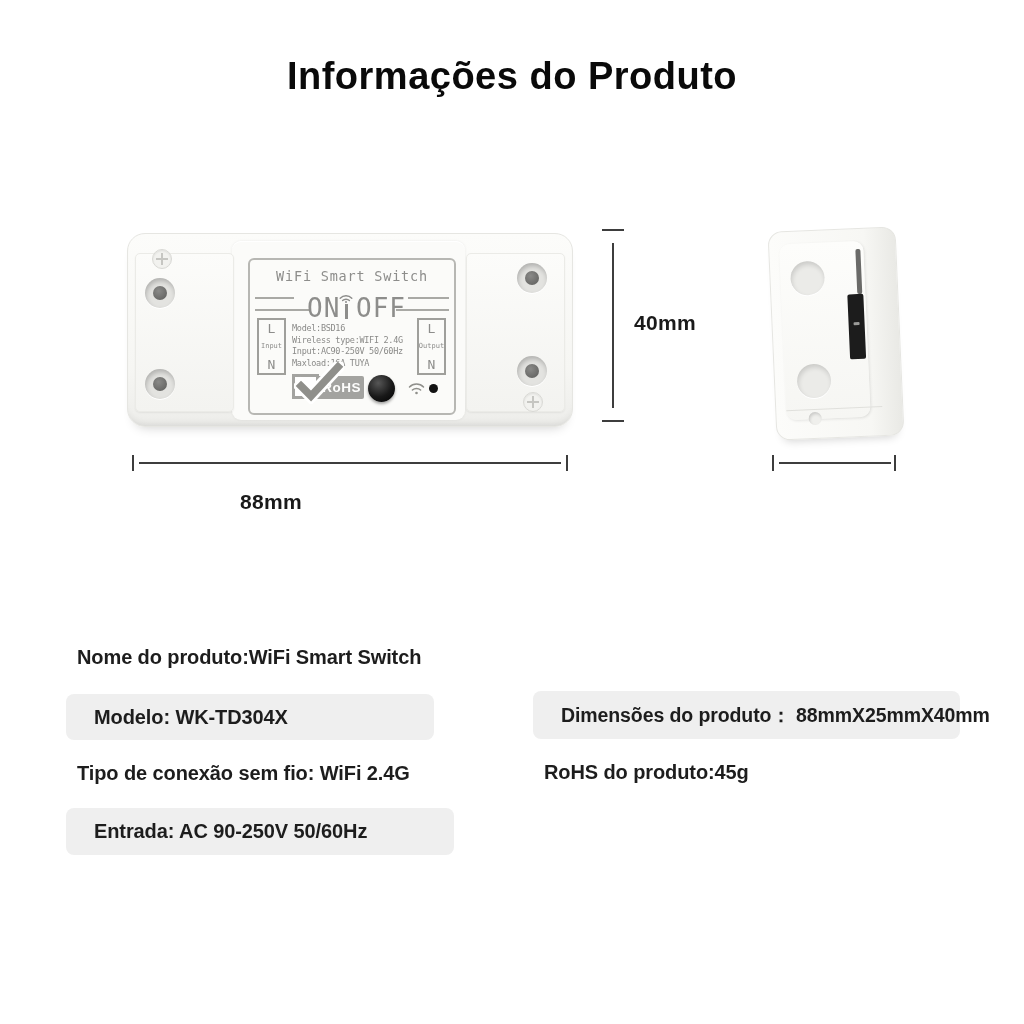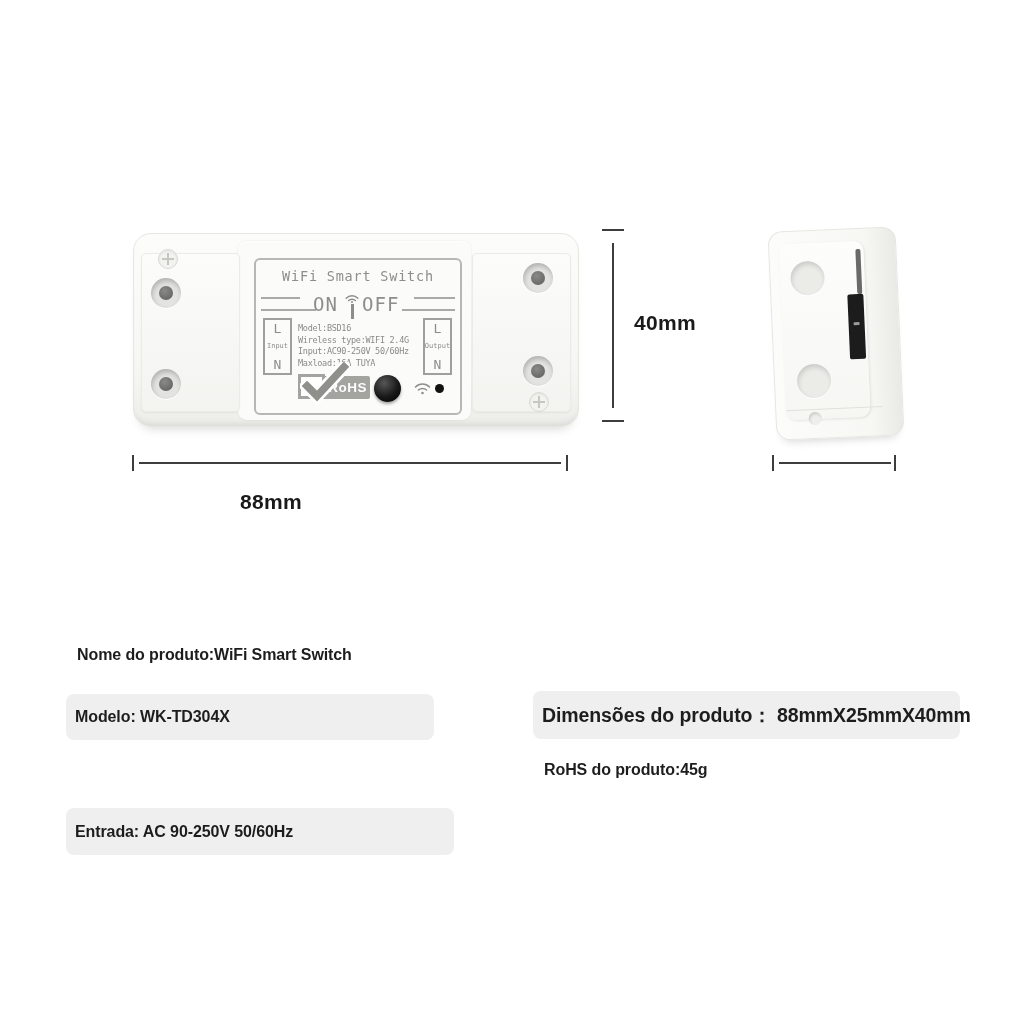--- a/index.html
+++ b/index.html
@@ -4,21 +4,21 @@
 <style>
   html,body{margin:0;padding:0;background:#ffffff;}
   .canvas{position:relative;width:1024px;height:1024px;background:#ffffff;overflow:hidden;
           font-family:"Liberation Sans",sans-serif;color:#1d1d1d;}
 
   
   .page-title{position:absolute;top:30px;left:0;width:1024px;text-align:center;
               font-size:38px;font-weight:bold;letter-spacing:.5px;color:#0a0a0a;}
 
   
-  .device-front{position:absolute;left:133px;top:233px;width:444px;height:192px;
+  .device-front{position:absolute;left:127px;top:233px;width:444px;height:192px;
     background:linear-gradient(180deg,#fcfcfa 0%,#f6f6f3 70%,#ededea 100%);
     border:1px solid #e6e6e2;border-radius:18px;
     box-shadow:0 8px 12px -8px rgba(0,0,0,.20), inset 0 -7px 9px -7px rgba(0,0,0,.14);}
   .center-plate{position:absolute;left:104px;top:7px;width:233px;height:179px;
     background:#fbfbf9;border-radius:9px;
     box-shadow:0 0 3px rgba(0,0,0,.07), inset 0 1px 0 #fff;}
   .cap{position:absolute;top:19px;height:157px;width:97px;background:linear-gradient(180deg,#fcfcfa,#f3f3f0);
     border:1px solid #ebebe7;border-radius:5px;box-shadow:0 1px 2px rgba(0,0,0,.06);}
   .cap-left{left:7px;} .cap-right{right:7px;}
   .hole{position:absolute;width:30px;height:30px;border-radius:50%;background:#e3e3e0;
@@ -33,21 +33,21 @@
 
   
   .label-panel{position:absolute;left:120px;top:24px;width:204px;height:153px;
     border:2px solid #b7b7b3;border-radius:6px;color:#8d8d8b;
     font-family:"DejaVu Sans Mono",monospace;}
   .lbl-title{position:absolute;left:0;top:8px;width:100%;text-align:center;
     font-size:13.5px;letter-spacing:.8px;white-space:nowrap;}
   .deco{position:absolute;height:2px;background:#a9a9a5;}
   .ln-l1{left:5px;top:37px;width:39px;} .ln-l2{left:5px;top:49px;width:55px;}
   .ln-r1{right:5px;top:37px;width:41px;} .ln-r2{right:5px;top:49px;width:53px;}
-  .on-txt,.off-txt{position:absolute;top:33px;font-size:19px;letter-spacing:1px;}
+  .on-txt,.off-txt{position:absolute;top:33px;font-size:26px;letter-spacing:1px;}
   .on-txt{left:57px;} .off-txt{left:106px;}
   .wifi-i{position:absolute;left:89px;top:34px;width:14px;display:flex;flex-direction:column;align-items:center;}
   .wifi-i .ibar{width:3px;height:15px;background:#8d8d8b;margin-top:1px;}
   .term-box{position:absolute;top:58px;width:29px;height:57px;border:2px solid #9f9f9b;
     display:flex;flex-direction:column;justify-content:space-between;align-items:center;
     padding:2px 0;box-sizing:border-box;}
   .term-left{left:7px;} .term-right{right:8px;}
   .term-box .tln{font-size:13px;line-height:13px;}
   .term-box .tmid{font-size:7px;letter-spacing:0;line-height:7px;}
   .spec-block{position:absolute;left:42px;top:63px;width:122px;font-size:8.5px;line-height:11.6px;
@@ -90,36 +90,37 @@
   .dim-line-h{position:absolute;top:462px;height:2px;background:#3d3d3d;}
   .line-88{left:139px;width:422px;} .line-25{left:779px;width:112px;}
   .dim-tick-v{position:absolute;top:455px;width:2px;height:16px;background:#3d3d3d;}
   .t88-l{left:132px;} .t88-r{left:566px;} .t25-l{left:772px;} .t25-r{left:894px;}
   .dim-label{position:absolute;font-size:21px;font-weight:bold;letter-spacing:.3px;color:#1a1a1a;}
   .lab-40{left:634px;top:311px;text-align:center;}
   .lab-88{left:240px;top:490px;width:180px;}
   .lab-25{left:750px;top:490px;width:180px;text-align:center;}
 
   
-  .spec-row{position:absolute;font-size:16px;font-weight:bold;letter-spacing:-.1px;white-space:nowrap;}
+  .spec-row{position:absolute;font-size:20px;font-weight:bold;letter-spacing:-.1px;white-space:nowrap;}
   .spec-plain{padding-left:11px;}
-  .spec-pill{background:#efefef;border-radius:8px;display:flex;align-items:center;padding-left:9px;box-sizing:border-box;}
+  .spec-pill{background:#efefef;border-radius:8px;display:flex;align-items:center;padding-left:28px;box-sizing:border-box;}
   .l1{left:66px;top:646px;} 
   .l2{left:66px;top:694px;width:368px;height:46px;}
   .l3{left:66px;top:762px;}
   .l4{left:66px;top:808px;width:388px;height:47px;}
   .r1{left:533px;top:641px;}
   .r2{left:533px;top:691px;width:427px;height:48px;font-size:19.5px;}
   .r3{left:533px;top:761px;}
 </style>
 </head>
 <body>
 
 <div class="canvas">
 
+  <h1 class="page-title">Informações do Produto</h1>
 
   <div class="device-front">
     <div class="center-plate"></div>
 
     <div class="cap cap-left">
       <div class="screw" style="left:16px;top:-5px;"></div>
       <div class="hole" style="left:9px;top:24px;"></div>
       <div class="hole" style="left:9px;top:115px;"></div>
     </div>
 
@@ -212,20 +213,21 @@
   <div class="dim-label lab-88">88mm</div>
 
   <div class="dim-tick-v t25-l"></div>
   <div class="dim-line-h line-25"></div>
   <div class="dim-tick-v t25-r"></div>
 
   <div class="spec-row spec-plain l1">Nome do produto:WiFi Smart Switch</div>
   <div class="spec-row spec-pill l2">
       <span>Modelo: WK-TD304X</span>
     </div>
+  <div class="spec-row spec-plain l3">Tipo de conexão sem fio: WiFi 2.4G</div>
   <div class="spec-row spec-pill l4">
       <span>Entrada: AC 90-250V 50/60Hz</span>
     </div>
 
   <div class="spec-row spec-pill r2">
       <span>Dimensões do produto： 88mmX25mmX40mm</span>
     </div>
   <div class="spec-row spec-plain r3">RoHS do produto:45g</div>
 
 </div>

